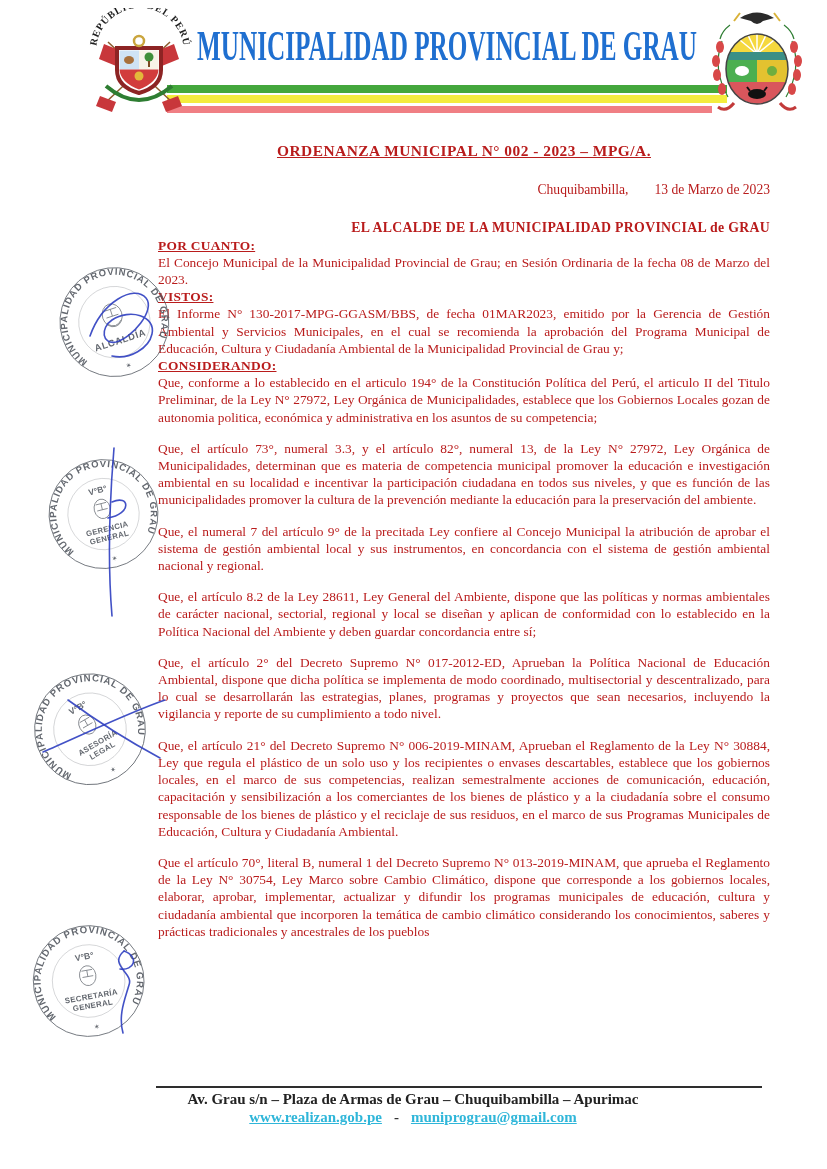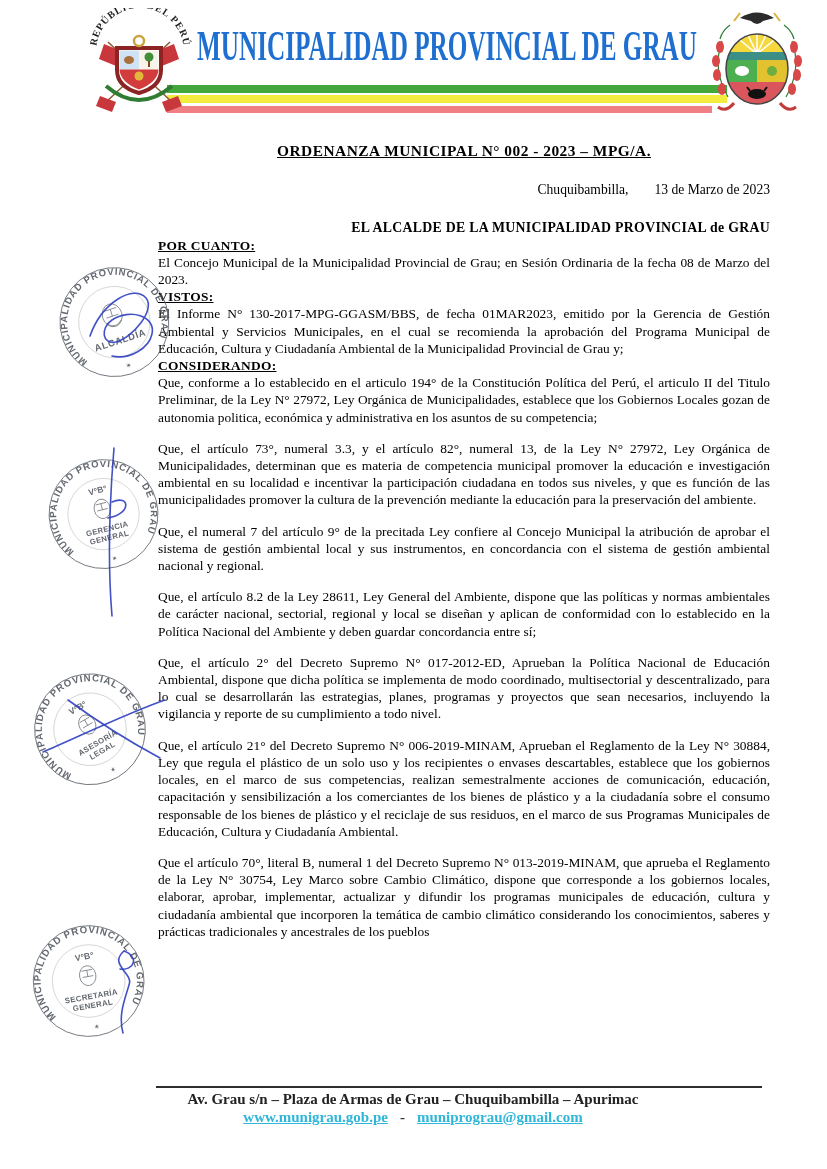--- a/index.html
+++ b/index.html
@@ -12,21 +12,21 @@
   .brand-title{position:absolute;left:194px;top:18px}
   .brand-title text{font-family:"Liberation Serif",serif;font-weight:bold;font-size:43px;fill:var(--brand-blue,#1f6fd0)}
   .stripe{position:absolute}
   .stripe.green{left:167px;top:85px;width:560px;height:8px;background:var(--stripe-green,#44a73c)}
   .stripe.yellow{left:167px;top:95px;width:560px;height:8px;background:var(--stripe-yellow,#f3ec3e)}
   .stripe.red{left:167px;top:106px;width:545px;height:7px;background:var(--stripe-red,#f07f84)}
   .peru-arc-text{font-family:"Liberation Serif",serif;font-size:10px;font-weight:bold;fill:#1d1d1d;letter-spacing:.4px}
 
   
   .doc{position:absolute;left:158px;top:142px;width:612px;height:944px;overflow:hidden;
-       font-size:13.4px;line-height:17.2px;color:#000000;text-align:justify}
+       font-size:13.4px;line-height:17.2px;color:#b91c1c;text-align:justify}
   .ord-title{text-align:center;font-weight:bold;font-size:15.4px;letter-spacing:.5px;text-decoration:underline}
   .dateline{text-align:right;margin-top:22px;font-size:13.6px}
   .dateline .date{margin-left:26px}
   .addressee{margin-top:21px;font-weight:bold;font-size:13.8px;letter-spacing:.3px;text-align:right}
   .label{font-weight:bold;text-decoration:underline;letter-spacing:.3px;text-align:left}
   .doc p{margin-top:14px}
   .doc .label + p{margin-top:0}
 
   
   .stamp{position:absolute;opacity:.92}
@@ -243,17 +243,17 @@
   </svg>
   <svg class="sig" style="left:98px;top:945px" width="52" height="92" viewBox="0 0 52 92">
     <path d="M26,6 C10,20 36,28 31,40 C27,54 20,70 25,88"></path>
     <path d="M26,6 C42,12 36,26 22,24"></path>
   </svg>
 
   <div class="footer-rule"></div>
   <div class="footer">
     <div>Av. Grau s/n – Plaza de Armas de Grau – Chuquibambilla – Apurimac</div>
     <div class="footer-links">
-      <a>www.munigrau.gob.pe</a><span class="sep">-</span><a>muniprograu@gmail.com</a>
+      <a>www.realizan.gob.pe</a><span class="sep">-</span><a>muniprograu@gmail.com</a>
     </div>
   </div>
 
 </div>
 
 </body></html>

